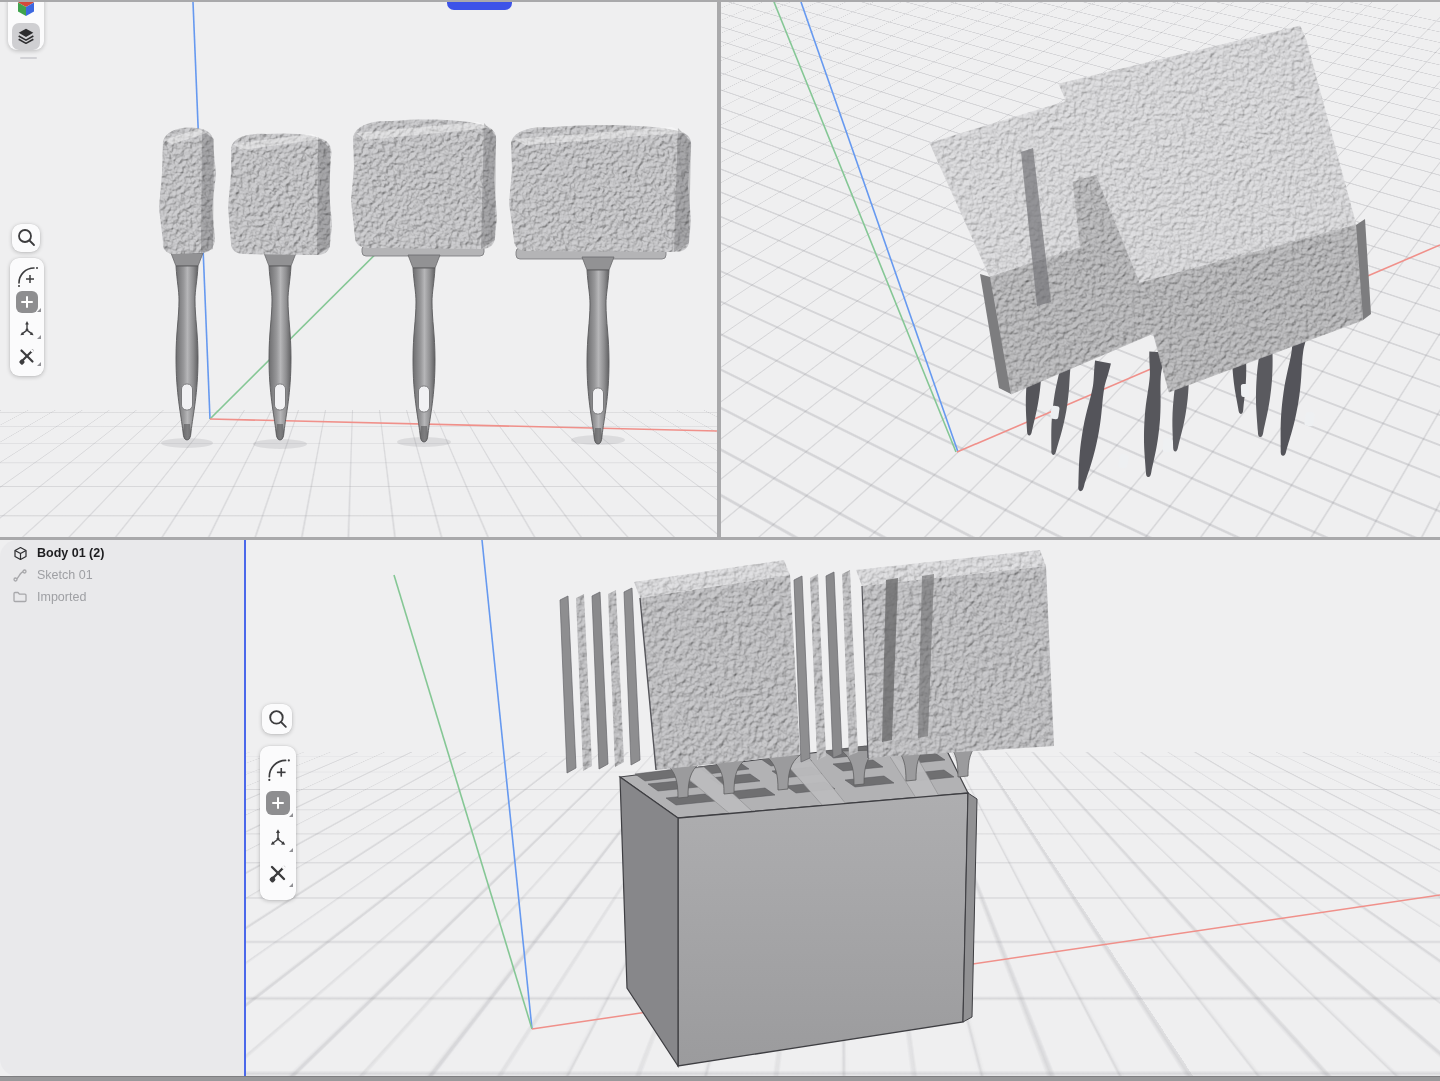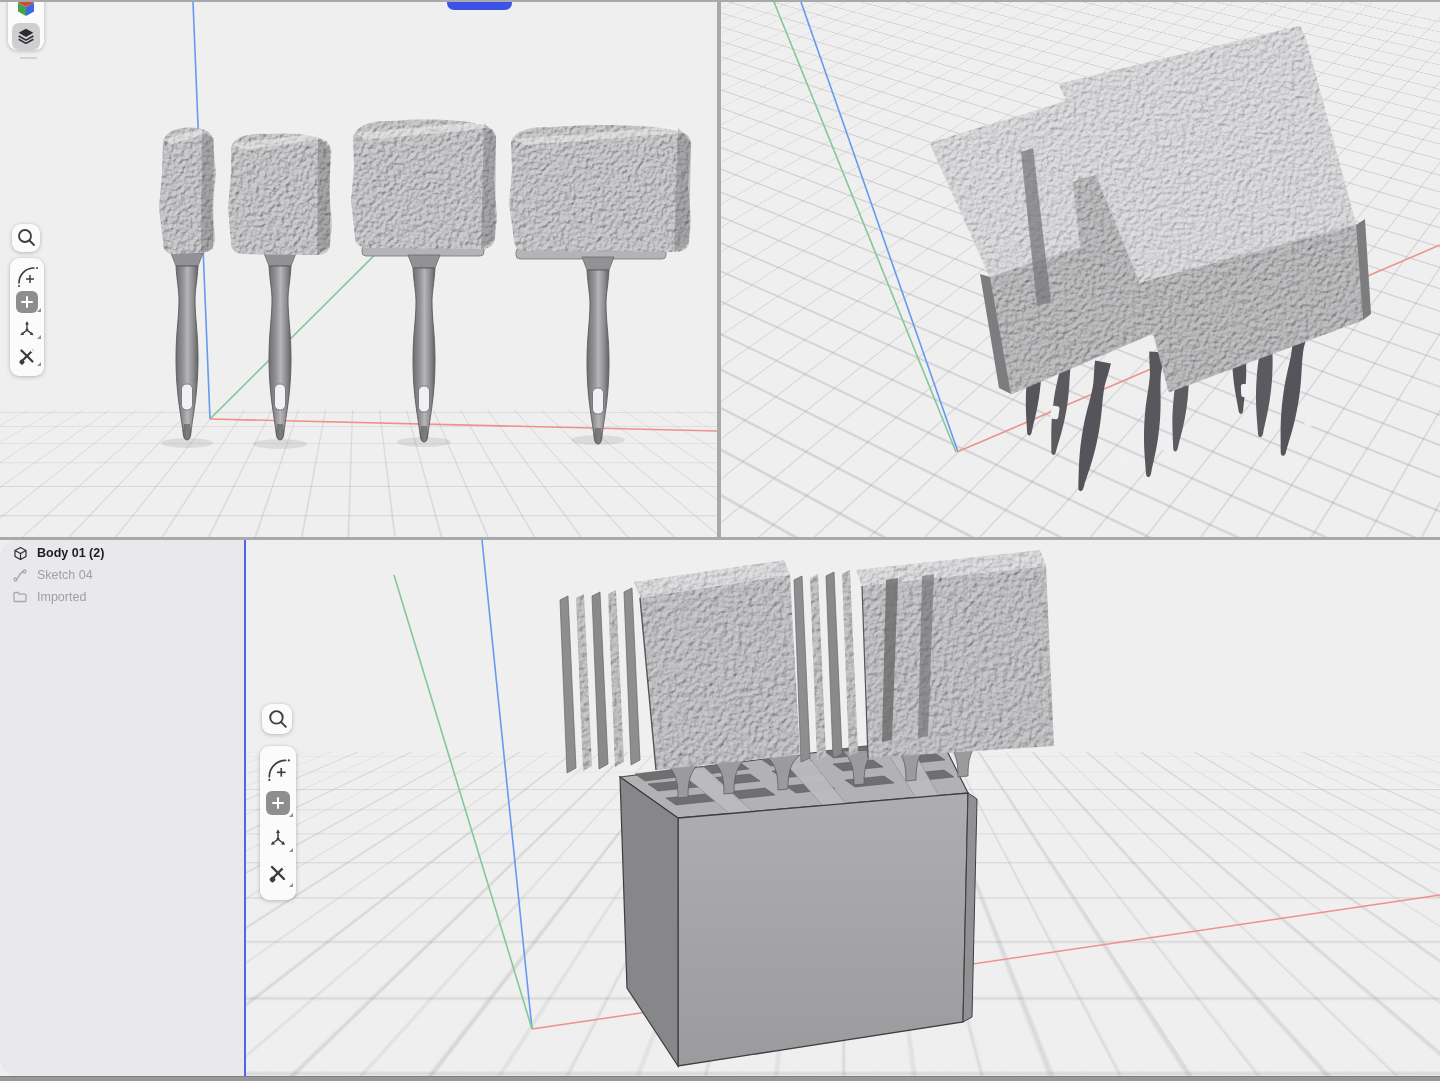--- a/index.html
+++ b/index.html
@@ -310,21 +310,21 @@
       <span class="sb-label">Body 01 (2)</span>
     </div>
     <div class="sb-item dim">
       <span class="sb-ico">
         <svg width="16" height="16" viewBox="0 0 16 16" fill="none" stroke="#a8a8ab" stroke-width="1.3">
           <path d="M3.5,12.5 C7,12.5 7,4.5 12.5,4.5"></path>
           <circle cx="3.5" cy="12.5" r="1.5" fill="#e9e9eb"></circle>
           <circle cx="12.5" cy="4.5" r="1.5" fill="#e9e9eb"></circle>
         </svg>
       </span>
-      <span class="sb-label">Sketch 04</span>
+      <span class="sb-label">Sketch 01</span>
       <span class="sb-eye">
         <svg width="16" height="16" viewBox="0 0 16 16">
           <path d="M2,8 C5,4.6 11,4.6 14,8 C11,11.4 5,11.4 2,8 Z" fill="#c7c7cb"></path>
           <circle cx="8" cy="8" r="1.9" fill="#e9e9eb"></circle>
         </svg>
       </span>
     </div>
     <div class="sb-item dim">
       <span class="sb-ico">
         <svg width="16" height="16" viewBox="0 0 16 16" fill="none" stroke="#a8a8ab" stroke-width="1.3" stroke-linejoin="round">

